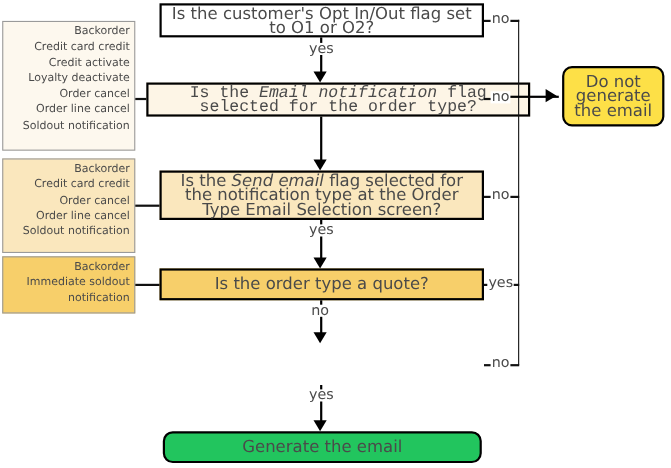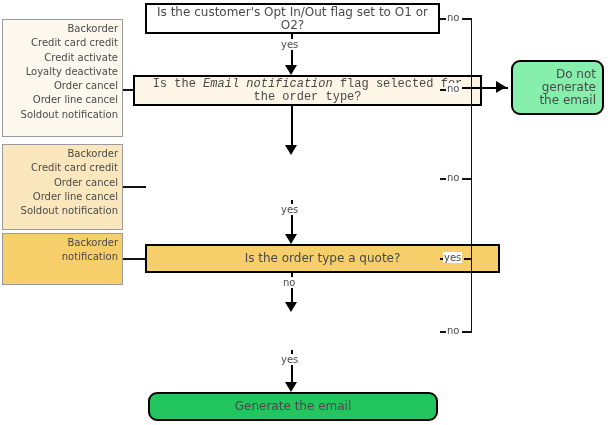--- a/index.html
+++ b/index.html
@@ -18,37 +18,37 @@
     overflow: hidden;
   }
   .node {
     position: absolute;
     box-sizing: border-box;
     display: flex;
     align-items: center;
     justify-content: center;
     text-align: center;
     color: #4a4a4a;
-    font-size: 12px;
+    font-size: 15px;
     line-height: 13px;
     padding: 2px 6px;
   }
   .decision {
     border: 2px solid #000000;
     background: #ffffff;
   }
   .decision.cream  { background: #fdf5e6; }
   .decision.sand   { background: #fae7bd; }
   .decision.gold   { background: #f7cf6a; }
   .terminal {
     border: 2px solid #000000;
     border-radius: 9px;
   }
   .terminal.blue { background: #22c55e; }
-  .terminal.rose { background: #86efac; text-align: right; }
+  .terminal.rose { background: #fde047; }
 
   .listbox {
     position: absolute;
     box-sizing: border-box;
     border: 1px solid #9a9a9a;
     color: #4a4a4a;
     font-size: 10px;
     line-height: 14.3px;
     padding: 2px 4px 2px 5px;
     text-align: right;
@@ -77,21 +77,21 @@
   .arrow-right {
     position: absolute;
     width: 0; height: 0;
     border-top: 6.5px solid transparent;
     border-bottom: 6.5px solid transparent;
     border-left: 10px solid #000000;
   }
   .elabel {
     position: absolute;
     color: #4a4a4a;
-    font-size: 10px;
+    font-size: 13px;
     line-height: 11px;
     background: #ffffff;
     padding: 0 1px;
     white-space: nowrap;
   }
   .em { font-style: italic; }
 </style>
 </head>
 <body>
 
@@ -110,37 +110,41 @@
   <div class="listbox sand" style="left:2px; top:144px; width:121px; height:86px;">
     <div>Backorder</div>
     <div>Credit card credit</div>
     <div>Order cancel</div>
     <div>Order line cancel</div>
     <div>Soldout notification</div>
   </div>
 
   <div class="listbox gold" style="left:2px; top:233px; width:121px; height:52px;">
     <div>Backorder</div>
+    <div>Immediate soldout</div>
     <div>notification</div>
   </div>
 
   <div class="edge hthin" style="left:123px; top:89px; width:23px;"></div>
   <div class="edge hthin" style="left:123px; top:186px; width:23px;"></div>
   <div class="edge hthin" style="left:123px; top:258px; width:23px;"></div>
 
   <div class="node decision" style="left:145px; top:3px; width:295px; height:31px;">
     <span>Is the customer's Opt In/Out flag set to O1 or O2?</span>
   </div>
 
   <div class="node decision cream" style="left:133px; top:75px; width:349px; height:31px;font-family:Liberation Mono, monospace;">
     <span><span>Is the </span><span class="em">Email notification</span><span> flag selected for the order type?</span></span>
   </div>
 
+  <div class="node decision sand" style="left:145px; top:155px; width:295px; height:45px;">
+    <span><span>Is the </span><span class="em">Send email</span><span> flag selected for the notification type at the Order Type Email Selection screen?</span></span>
+  </div>
 
-  <div class="node decision gold" style="left:145px; top:244px; width:355px; height:29px;">
+  <div class="node decision gold" style="left:145px; top:244px; width:295px; height:29px;">
     <span>Is the order type a quote?</span>
   </div>
 
 
   <div class="node terminal blue" style="left:148px; top:392px; width:290px; height:29px;">
     <span>Generate the email</span>
   </div>
 
   <div class="node terminal rose" style="left:511px; top:60px; width:93px; height:55px;">
     <span>Do not generate the email</span>

